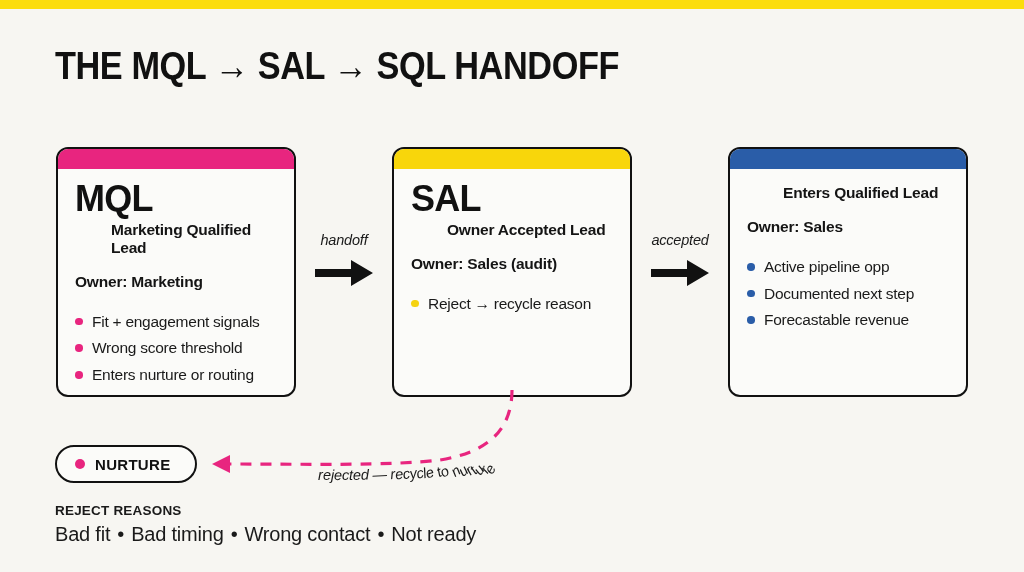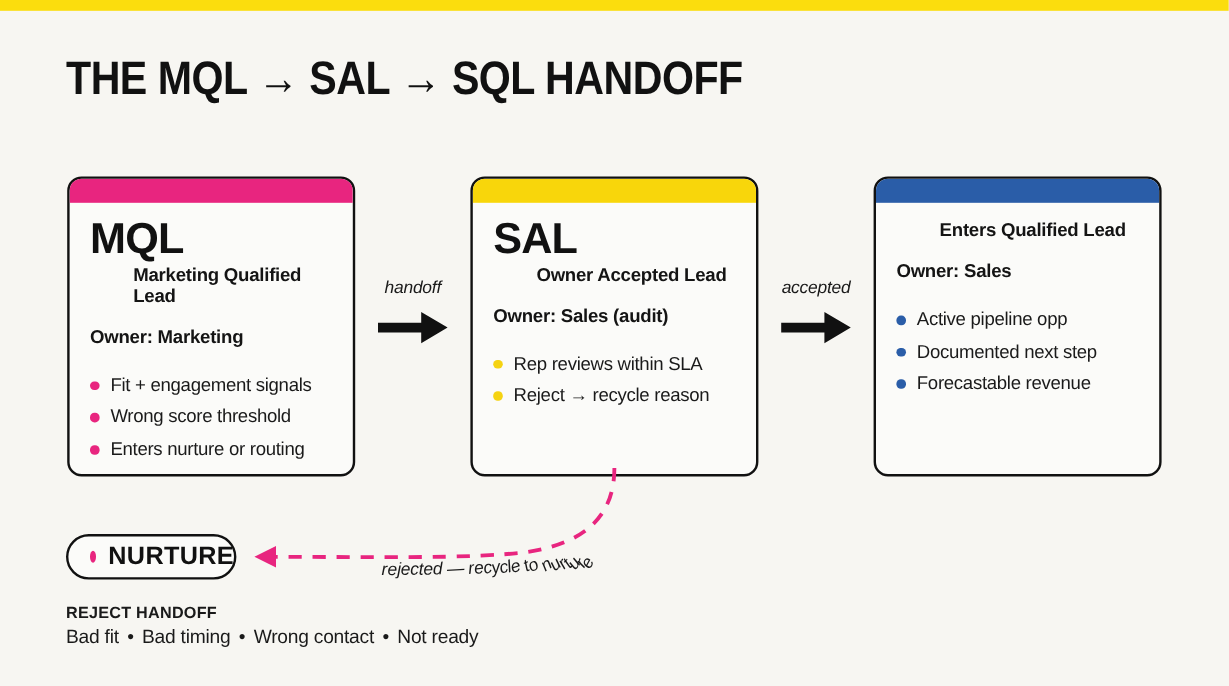--- a/index.html
+++ b/index.html
@@ -166,41 +166,41 @@
   }
   #nurture-dot {
     width: 10px;
     height: 10px;
     border-radius: 50%;
     background: #e8257f;
     margin-right: 10px;
   }
   #nurture-label {
     font-family: "Liberation Sans Narrow", "Liberation Sans", sans-serif;
-    font-size: 21px;
+    font-size: 15px;
     font-weight: bold;
     letter-spacing: 0.3px;
     color: #111111;
   }
 
   
   #reject-heading {
     position: absolute;
     left: 55px;
     top: 503px;
     font-size: 13.5px;
     font-weight: bold;
     letter-spacing: 0.2px;
     color: #1a1a1a;
   }
   #reject-reasons {
     position: absolute;
     left: 55px;
     top: 523px;
-    font-size: 16px;
+    font-size: 20px;
     color: #1a1a1a;
     letter-spacing: -0.2px;
     white-space: nowrap;
   }
   #reject-reasons .sep {
     padding: 0 7px;
   }
 </style>
 </head>
 <body>
@@ -223,21 +223,20 @@
   </div>
 </div>
 
 <div class="stage-card" id="card-sal">
   <div class="card-accent" style="background:#F8D60B"></div>
   <div class="card-body">
     <div class="card-code">SAL</div>
     <div class="card-subtitle">Owner Accepted Lead</div>
     <div class="card-owner">Owner: Sales (audit)</div>
     <ul class="card-list">
-      <li><span class="bullet-dot" style="background:#F5D312"></span><span>Rep reviews within SLA</span></li>
       <li><span class="bullet-dot" style="background:#F5D312"></span><span>Reject → recycle reason</span></li>
     </ul>
   </div>
 </div>
 
 <div class="stage-card" id="card-sql">
   <div class="card-accent" style="background:#2A5DA8"></div>
   <div class="card-body">
     <div class="card-subtitle">Enters Qualified Lead</div>
     <div class="card-owner">Owner: Sales</div>
@@ -274,16 +273,16 @@
 
 <div id="recycle-loop-label">
   <span><span style="display: inline-block; transform: translateY(0px) rotate(0deg); transform-origin: center bottom;">r</span><span style="display: inline-block; transform: translateY(-0.0017273px) rotate(-0.0107097deg); transform-origin: center bottom;">e</span><span style="display: inline-block; transform: translateY(-0.0104729px) rotate(-0.064932deg); transform-origin: center bottom;">j</span><span style="display: inline-block; transform: translateY(-0.0300541px) rotate(-0.186336deg); transform-origin: center bottom;">e</span><span style="display: inline-block; transform: translateY(-0.0634958px) rotate(-0.393674deg); transform-origin: center bottom;">c</span><span style="display: inline-block; transform: translateY(-0.113426px) rotate(-0.703239deg); transform-origin: center bottom;">t</span><span style="display: inline-block; transform: translateY(-0.182214px) rotate(-1.12973deg); transform-origin: center bottom;">e</span><span style="display: inline-block; transform: translateY(-0.272047px) rotate(-1.68669deg); transform-origin: center bottom;">d</span><span style="display: inline-block; transform: translateY(-0.384967px) rotate(-2.38679deg); transform-origin: center bottom;">&nbsp;</span><span style="display: inline-block; transform: translateY(-0.522901px) rotate(-3.24199deg); transform-origin: center bottom;">—</span><span style="display: inline-block; transform: translateY(-0.687684px) rotate(-4.26364deg); transform-origin: center bottom;">&nbsp;</span><span style="display: inline-block; transform: translateY(-0.881069px) rotate(-5.46263deg); transform-origin: center bottom;">r</span><span style="display: inline-block; transform: translateY(-1.10474px) rotate(-6.84939deg); transform-origin: center bottom;">e</span><span style="display: inline-block; transform: translateY(-1.36032px) rotate(-8.434deg); transform-origin: center bottom;">c</span><span style="display: inline-block; transform: translateY(-1.64938px) rotate(-10.2262deg); transform-origin: center bottom;">y</span><span style="display: inline-block; transform: translateY(-1.97345px) rotate(-12.2354deg); transform-origin: center bottom;">c</span><span style="display: inline-block; transform: translateY(-2.334px) rotate(-14.4708deg); transform-origin: center bottom;">l</span><span style="display: inline-block; transform: translateY(-2.73248px) rotate(-16.9413deg); transform-origin: center bottom;">e</span><span style="display: inline-block; transform: translateY(-3.17028px) rotate(-19.6557deg); transform-origin: center bottom;">&nbsp;</span><span style="display: inline-block; transform: translateY(-3.64879px) rotate(-22.6225deg); transform-origin: center bottom;">t</span><span style="display: inline-block; transform: translateY(-4.16934px) rotate(-25.8499deg); transform-origin: center bottom;">o</span><span style="display: inline-block; transform: translateY(-4.73325px) rotate(-29.3461deg); transform-origin: center bottom;">&nbsp;</span><span style="display: inline-block; transform: translateY(-5.34181px) rotate(-33.1192deg); transform-origin: center bottom;">n</span><span style="display: inline-block; transform: translateY(-5.99627px) rotate(-37.1769deg); transform-origin: center bottom;">u</span><span style="display: inline-block; transform: translateY(-6.6979px) rotate(-41.527deg); transform-origin: center bottom;">r</span><span style="display: inline-block; transform: translateY(-7.44789px) rotate(-46.1769deg); transform-origin: center bottom;">t</span><span style="display: inline-block; transform: translateY(-8.24745px) rotate(-51.1342deg); transform-origin: center bottom;">u</span><span style="display: inline-block; transform: translateY(-9.09777px) rotate(-56.4062deg); transform-origin: center bottom;">r</span><span style="display: inline-block; transform: translateY(-10px) rotate(-62deg); transform-origin: center bottom;">e</span></span>
 </div>
 
 <div id="nurture-pill">
   <div id="nurture-dot"></div>
   <div id="nurture-label">NURTURE</div>
 </div>
 
-<div id="reject-heading">REJECT HANDOFF</div>
+<div id="reject-heading">REJECT REASONS</div>
 <div id="reject-reasons">
   <span>Bad fit</span><span class="sep">•</span><span>Bad timing</span><span class="sep">•</span><span>Wrong contact</span><span class="sep">•</span><span>Not ready</span>
 </div>
 
 </body></html>

